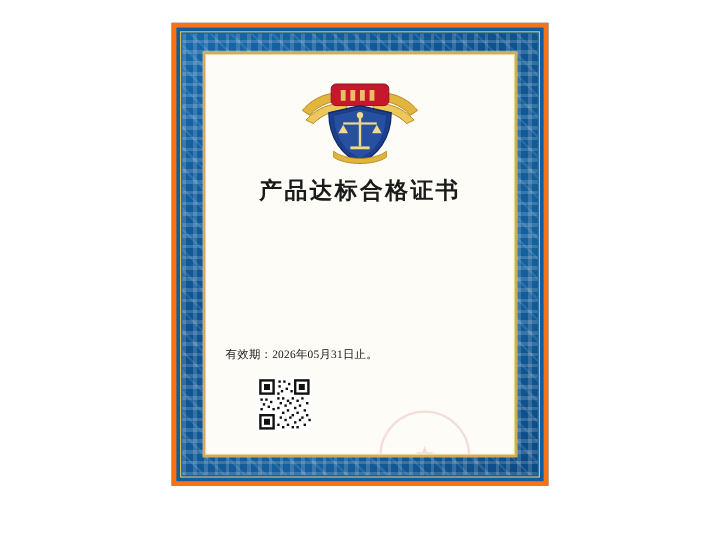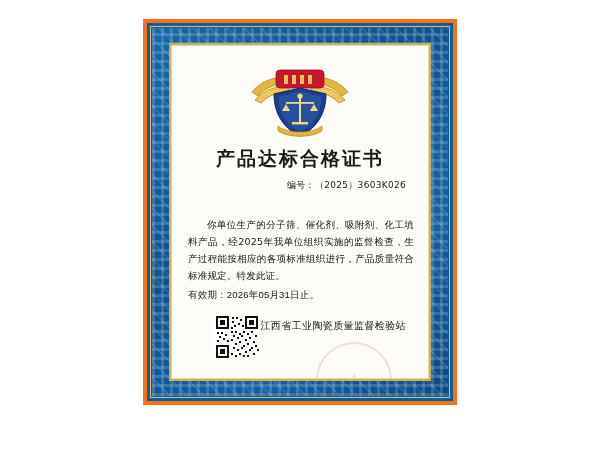--- a/index.html
+++ b/index.html
@@ -141,21 +141,21 @@
     font-family: "DejaVu Sans", "Liberation Sans", sans-serif;
     letter-spacing: 0.2px;
   }
 
   .validity {
     position: absolute;
     left: 16px;
     top: 243px;
     font-size: 9.5px;
     color: #141414;
-    font-family: Liberation Sans, sans-serif;
+    font-family: Liberation Serif, serif;
     letter-spacing: 0.2px;
   }
 
   
   .qr {
     position: absolute;
     left: 42px;
     top: 268px;
     width: 46px;
     height: 46px;
@@ -234,24 +234,22 @@
           <path d="M66 42 l-4 7 h8 z" fill="#f0d98a"></path>
           <rect x="44" y="60" width="16" height="2.4" fill="#f0d98a"></rect>
           <circle cx="52" cy="34" r="2.6" fill="#f0d98a"></circle>
 
           <path d="M30 64 C40 72, 64 72, 74 64 L74 69 C64 76, 40 76, 30 69 Z" fill="#e2b53c" stroke="#b5861f" stroke-width="0.7"></path>
         </svg>
       </div>
 
       <div class="title">产品达标合格证书</div>
 
-      <div class="code-line">编号：（2025）3603K026</div>
-
-
-      <div class="body-text">你单位生产的分子筛、催化剂、吸附剂、化工填料产品，经2025年我单位组织实施的监督检查，生产过程能按相应的各项标准组织进行，产品质量符合标准规定。特发此证。</div>
+
+
 
       <div class="validity">有效期：2026年05月31日止。</div>
 
       <div class="qr">
         <svg width="46" height="46" viewBox="0 0 46 46" aria-hidden="true">
           <rect x="0" y="0" width="46" height="46" fill="#ffffff"></rect>
           <g fill="#111111">
             <rect x="2" y="2" width="13" height="13"></rect>
             <rect x="31" y="2" width="13" height="13"></rect>
             <rect x="2" y="31" width="13" height="13"></rect>
@@ -311,21 +309,20 @@
             <rect x="17" y="39" width="2" height="2"></rect>
               <rect x="21" y="41" width="2" height="2"></rect>
             <rect x="25" y="39" width="2" height="2"></rect>
               <rect x="29" y="41" width="2" height="2"></rect>
             <rect x="33" y="41" width="2" height="2"></rect>
               <rect x="43" y="35" width="2" height="2"></rect>
           </g>
         </svg>
       </div>
 
-      <div class="issuer">江西省工业陶瓷质量监督检验站</div>
 
       <div class="seal">
         <span class="star">★</span>
       </div>
 
     </div>
   </div>
 
 </div>
 

